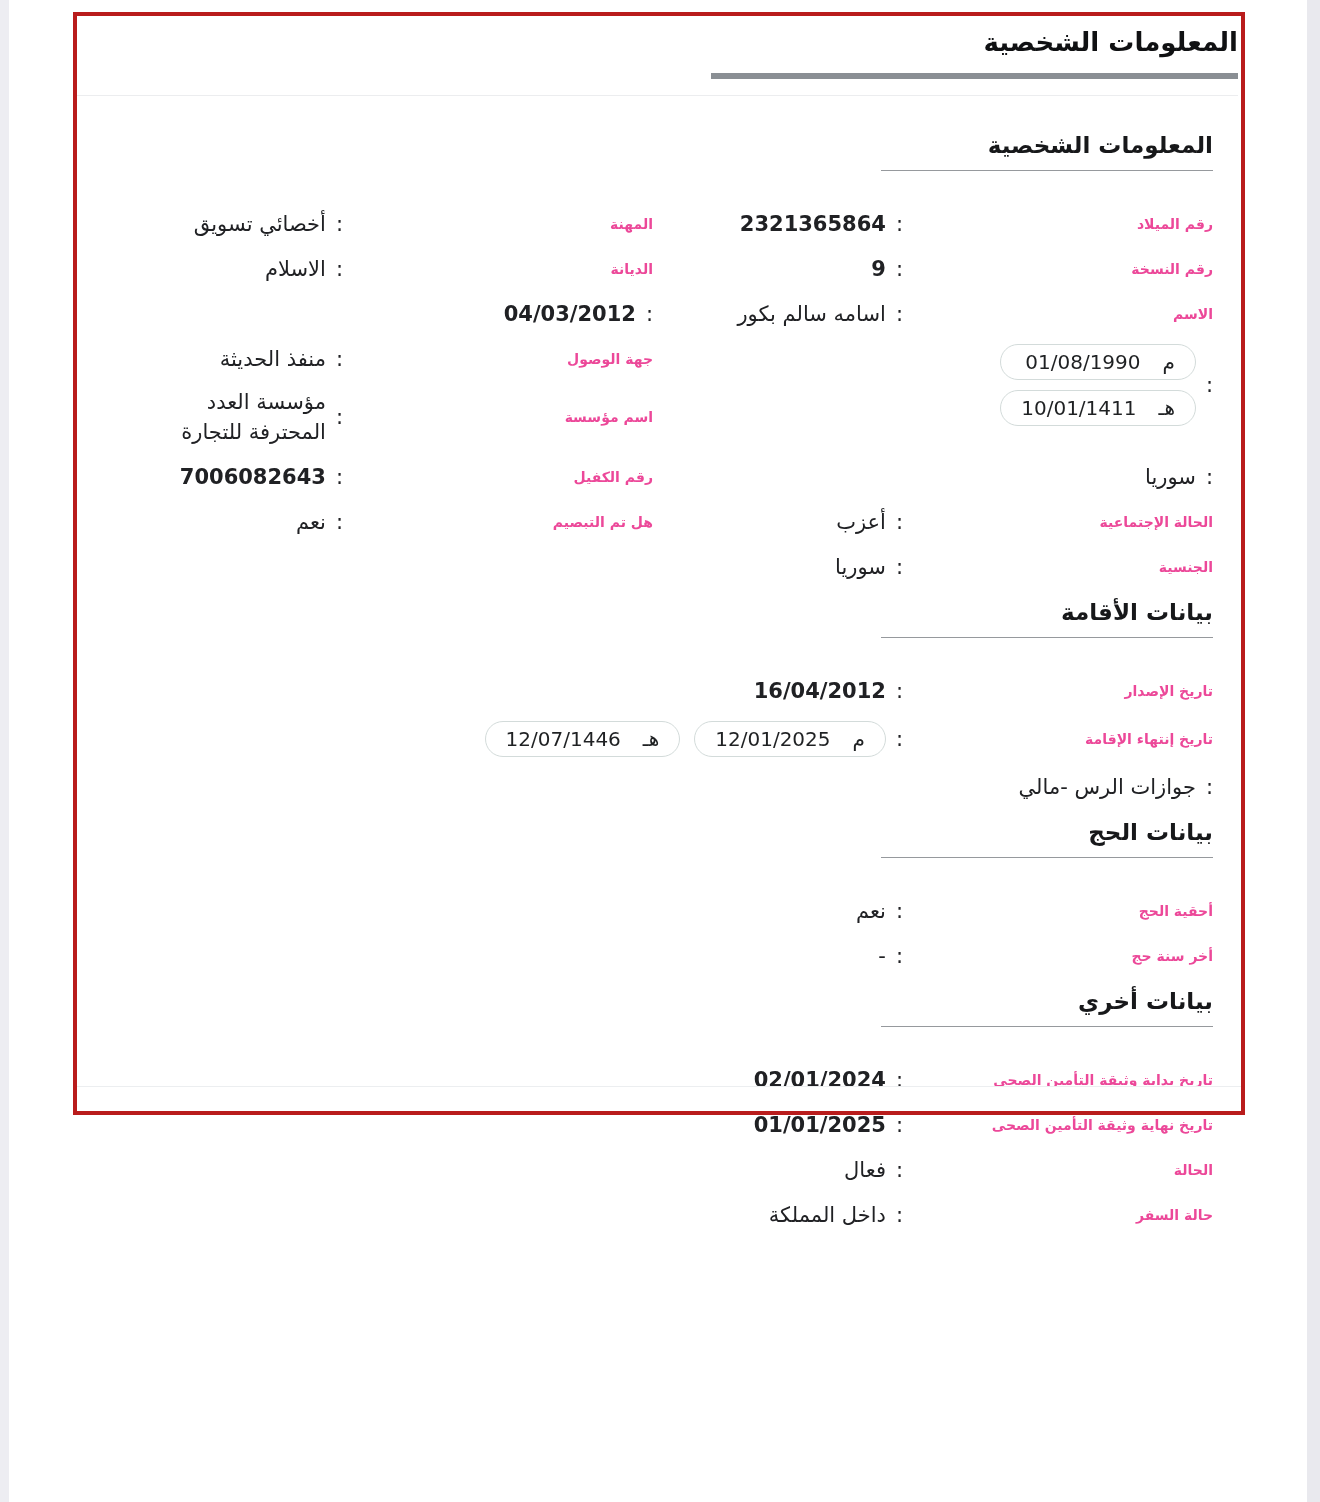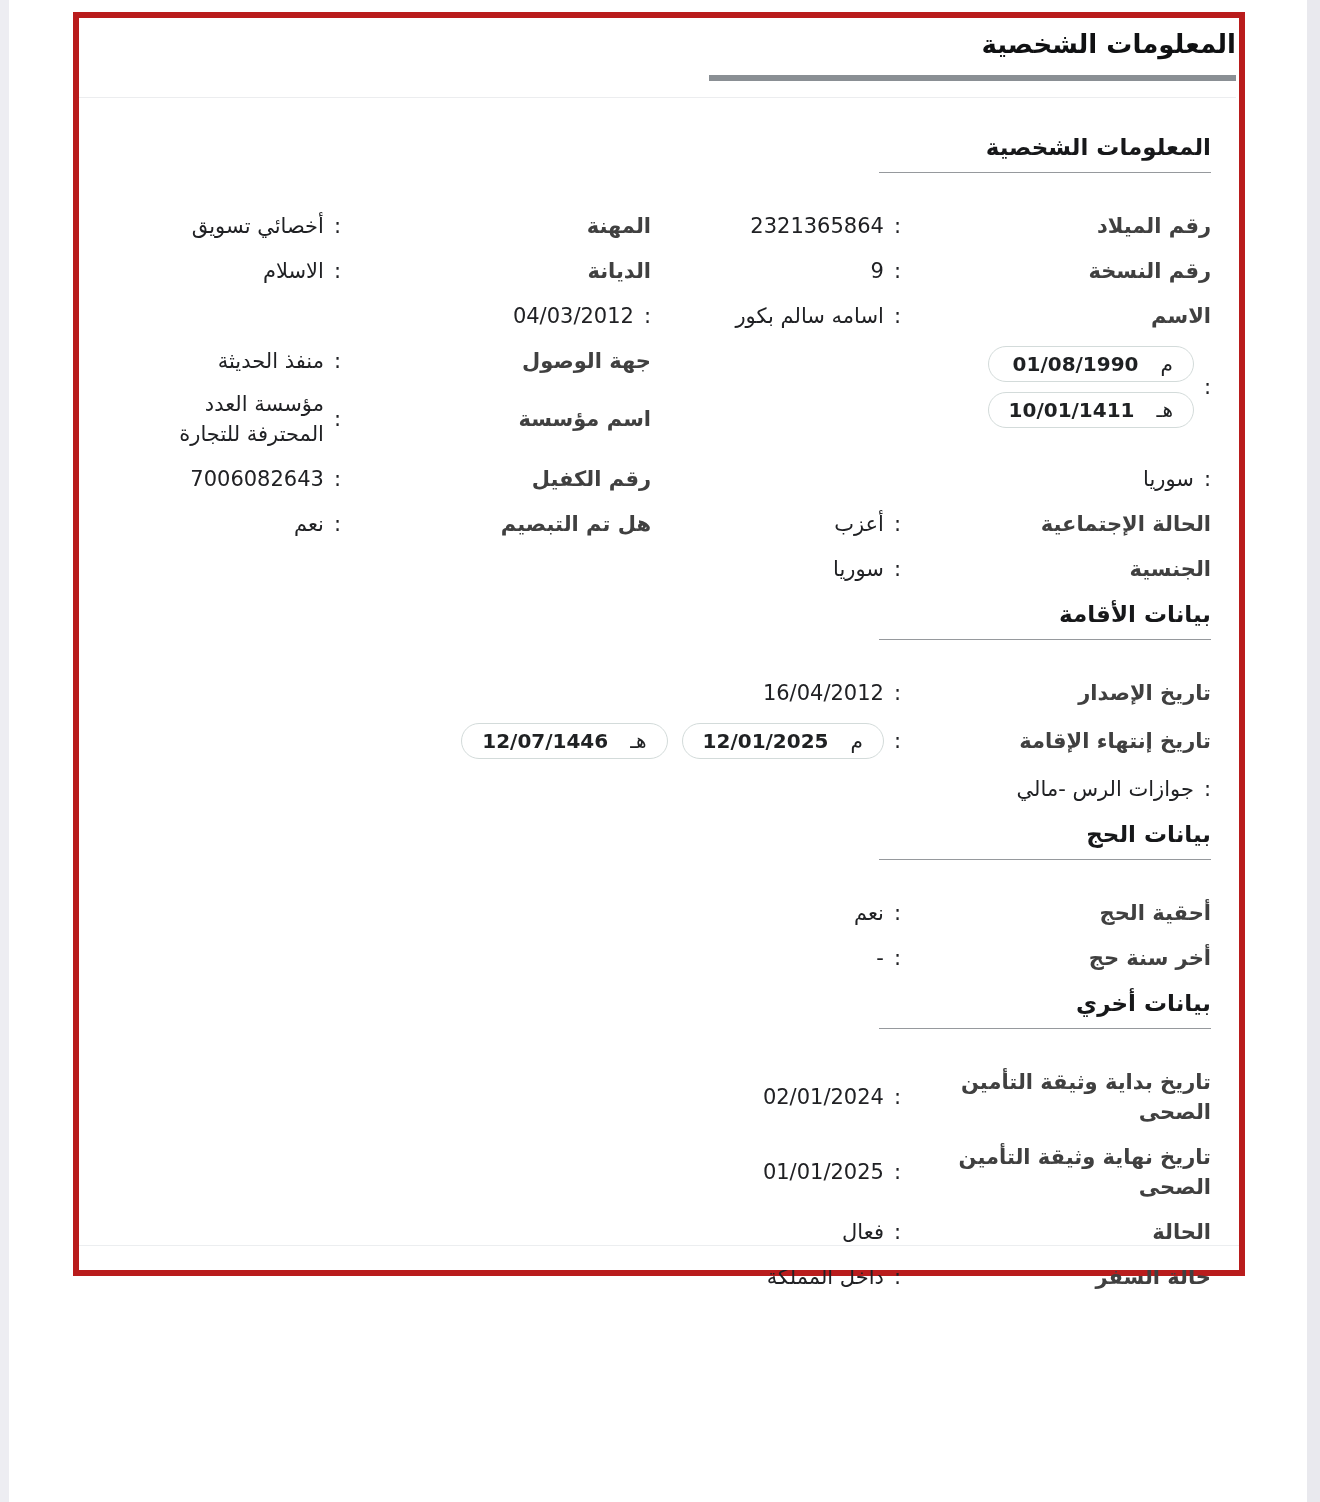--- a/index.html
+++ b/index.html
@@ -9,23 +9,23 @@
     font-family:"DejaVu Sans", sans-serif;
     color:#1b1d1f;
   }
   body { position:relative; direction:rtl; overflow:hidden; }
 
   .edge-strip-left  { position:absolute; left:0;  top:0; width:9px;  height:100%; background:#ededf2; }
   .edge-strip-right { position:absolute; right:0; top:0; width:13px; height:100%; background:#e9e9ee; }
 
   .sheet {
     position:absolute; left:73px; top:12px;
-    width:1172px; height:1264px;
+    width:1172px; height:1103px;
     background:#ffffff;
-    border:6px solid #b91c1c;
+    border:4px solid #b91c1c;
   }
 
   
   .sheet-header { padding:8px 3px 0 0; }
   .sheet-title { font-size:26px; font-weight:700; color:#101113; text-align:right; line-height:36px; }
   .title-bar { height:6px; width:527px; background:#8a8f94; margin-top:13px; }
   .header-divider { height:1px; background:#ecedef; margin-top:16px; }
 
   
   .content { padding:0 28px; }
@@ -34,39 +34,39 @@
   .section-heading { font-size:23px; font-weight:700; color:#17181a; line-height:30px; }
   .heading-underline { width:332px; border-bottom:1.5px solid #96999d; margin-top:10px; }
 
   .rows { margin-top:38px; }
   .row { display:flex; margin-bottom:15px; align-items:flex-start; }
   .cell-a { flex:0 0 560px; }
   .cell-b { flex:1 1 auto; }
 
   .field { display:flex; align-items:center; }
   .field .label {
-    flex:0 0 310px; font-size:21px; font-weight:700;
-    color:#404040; line-height:30px;
+    flex:0 0 310px; font-size:14px; font-weight:700;
+    color:#ec4899; line-height:30px;
   }
   .field .value {
     flex:1 1 auto; display:flex; align-items:center; gap:10px;
     font-size:21px; color:#202124; line-height:30px;
   }
-  .num { direction:ltr; unicode-bidi:embed; }
+  .num { direction:ltr; unicode-bidi:embed;font-weight:bold; }
   .w180 { display:inline-block; max-width:188px;text-align:right; }
 
   .pill-stack { display:flex; flex-direction:column; gap:10px; }
   .pill-row   { display:flex; align-items:center; gap:14px; }
   .pill {
     display:inline-flex; align-items:center; gap:22px;
     border:1.5px solid #d3dbda; border-radius:999px;
     padding:4px 20px; background:#fff;
     font-size:20px; color:#1f2123; line-height:26px;
   }
-  .pill .date { direction:ltr; unicode-bidi:embed;font-weight:bold; }
+  .pill .date { direction:ltr; unicode-bidi:embed; }
 
   .stack-2 { display:flex; flex-direction:column; gap:13px; }
 
   
   .sheet-footer {
     position:absolute; bottom:0; left:0; right:0;
     height:25px; border-top:1px solid #eceef0; background:#fff;
   }
 </style>
 </head>

